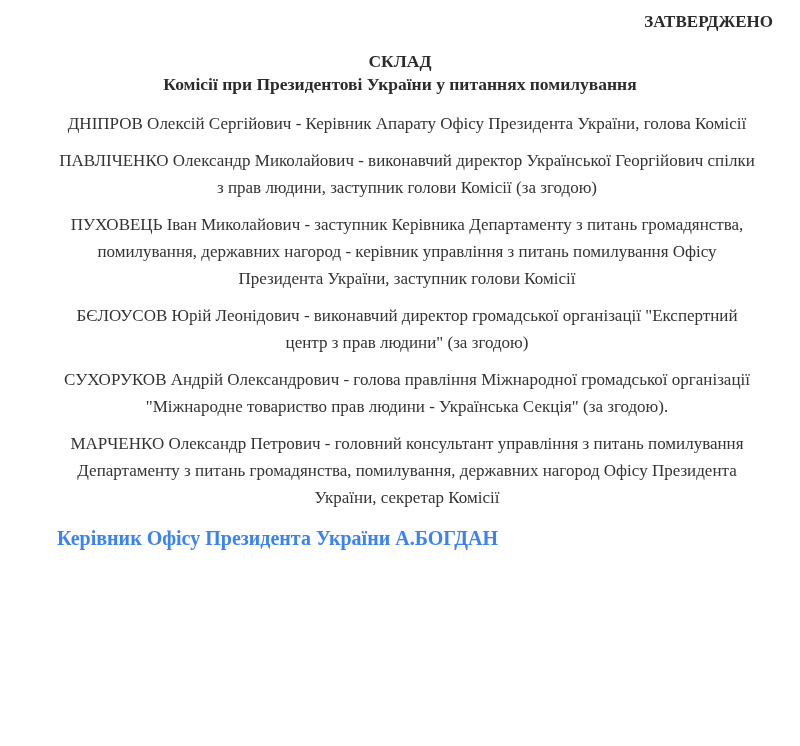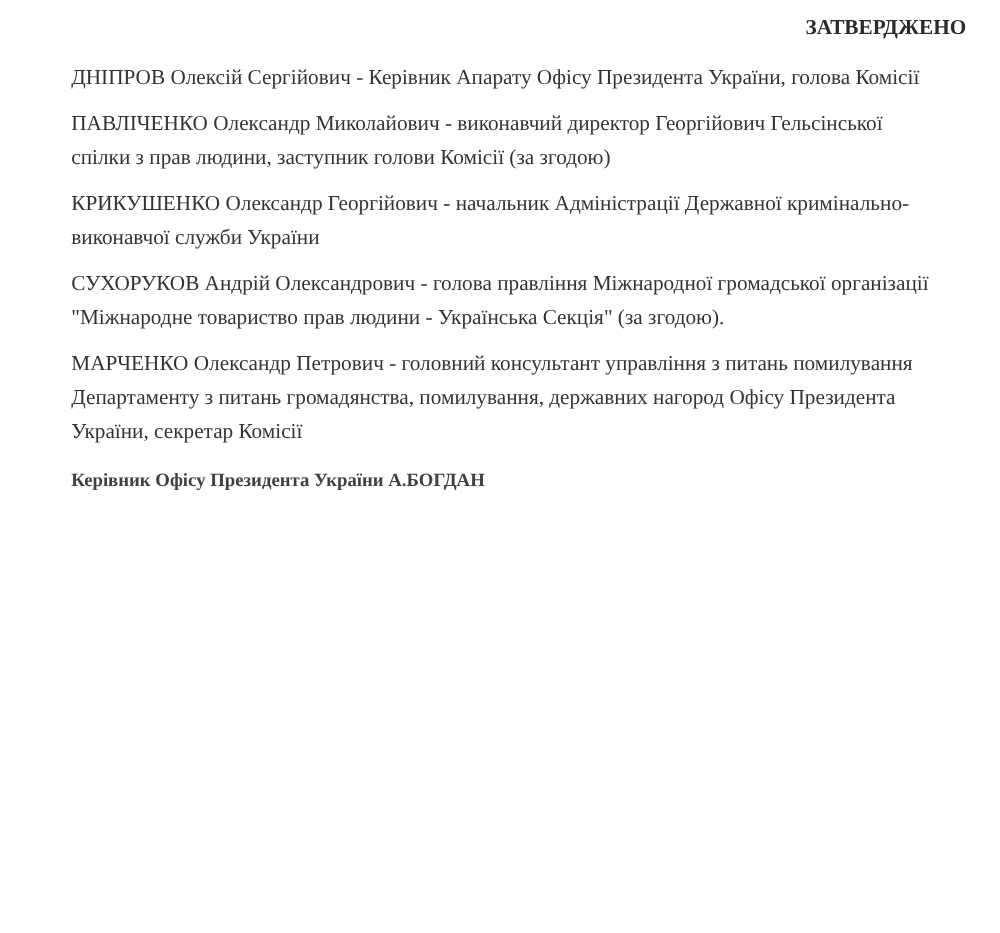--- a/index.html
+++ b/index.html
@@ -40,43 +40,48 @@
     margin-left: -30px;
   }
   .members {
     margin-top: 14px;
     max-width: 700px;
   }
   .members p {
     margin: 10px 0;
     font-size: 17px;
     line-height: 27px;
-    text-align: left;
+    text-align: center;
   }
   .signature {
     margin: 14px 0 0 0;
-    font-size: 15px;
+    font-size: 20px;
     line-height: 27px;
     font-weight: bold;
-    color: #404040;
+    color: #3b82f6;
   }
 </style>
 </head>
 <body>
 
 <div class="page">
 
   <div class="approval">
     <div class="stamp">ЗАТВЕРДЖЕНО</div>
   </div>
 
+  <div class="title-block">
+    <div>СКЛАД</div>
+    <div>Комісії при Президентові України у питаннях помилування</div>
+  </div>
 
   <div class="members">
     <p>ДНІПРОВ Олексій Сергійович - Керівник Апарату Офісу Президента України, голова Комісії</p>
-    <p>ПАВЛІЧЕНКО Олександр Миколайович - виконавчий директор Георгійович Гельсінської спілки з прав людини, заступник голови Комісії (за згодою)</p>
-    <p>КРИКУШЕНКО Олександр Георгійович - начальник Адміністрації Державної кримінально-виконавчої служби України</p>
+    <p>ПАВЛІЧЕНКО Олександр Миколайович - виконавчий директор Української Георгійович спілки з прав людини, заступник голови Комісії (за згодою)</p>
+    <p>ПУХОВЕЦЬ Іван Миколайович - заступник Керівника Департаменту з питань громадянства, помилування, державних нагород - керівник управління з питань помилування Офісу Президента України, заступник голови Комісії</p>
+    <p>БЄЛОУСОВ Юрій Леонідович - виконавчий директор громадської організації "Експертний центр з прав людини" (за згодою)</p>
     <p>СУХОРУКОВ Андрій Олександрович - голова правління Міжнародної громадської організації "Міжнародне товариство прав людини - Українська Секція" (за згодою).</p>
     <p>МАРЧЕНКО Олександр Петрович - головний консультант управління з питань помилування Департаменту з питань громадянства, помилування, державних нагород Офісу Президента України, секретар Комісії</p>
   </div>
 
   <p class="signature">Керівник Офісу Президента України А.БОГДАН</p>
 
 </div>
 
 </body></html>

